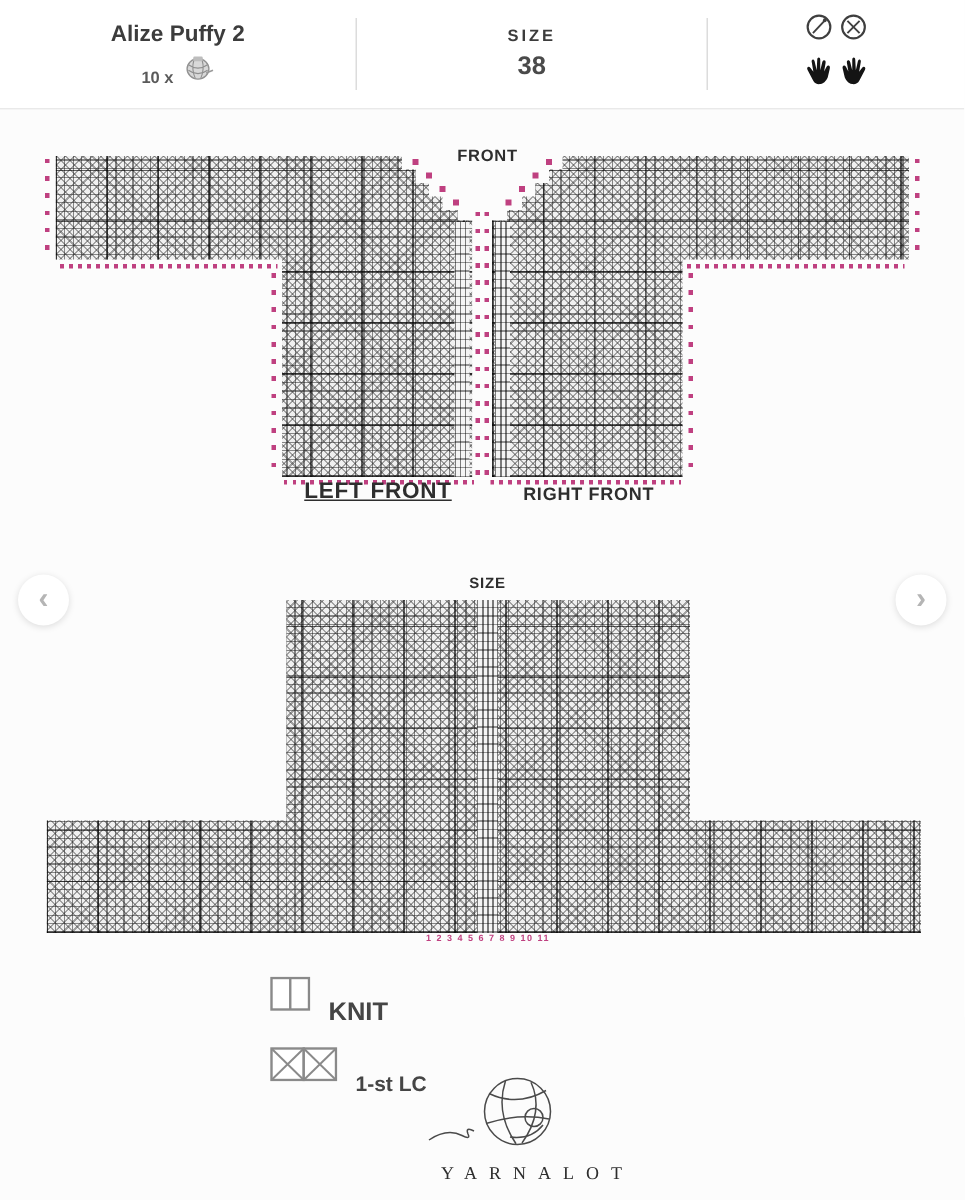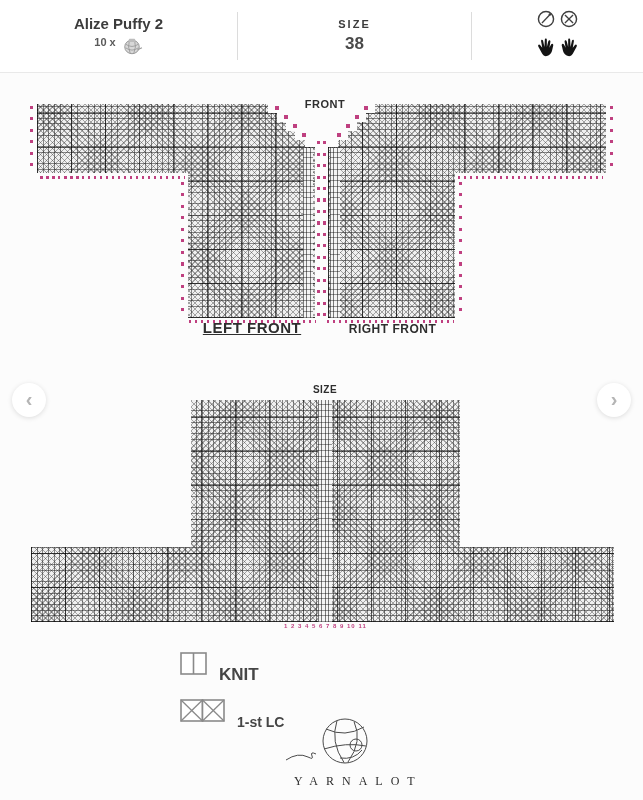--- a/index.html
+++ b/index.html
@@ -13,21 +13,21 @@
     position:absolute; left:0; top:0; width:643px; height:73px;
     background:#ffffff; border-bottom:1px solid #e9e9e9;
     display:flex; align-items:stretch;
   }
   .topbar .col { display:flex; flex-direction:column; align-items:center; justify-content:center; gap:4px; }
   .col-yarn { width:237px; }
   .col-size { width:233px; }
   .col-care { flex:1; }
   .vdiv { width:1px; background:#dcdcdc; margin:12px 0; }
   .yarn-name { font-size:15px; font-weight:bold; color:#3c3c3c; }
-  .yarn-qty { display:flex; align-items:flex-start; gap:5px; font-size:11px; color:#5a5a5a; font-weight:bold; }
+  .yarn-qty { display:flex; align-items:flex-end; gap:5px; font-size:11px; color:#5a5a5a; font-weight:bold; }
   .size-label { font-size:11px; font-weight:bold; letter-spacing:2px; color:#3c3c3c; }
   .size-value { font-size:17px; font-weight:bold; color:#4a4a4a; }
   .care-circles { display:flex; gap:5px; }
   .care-hands { display:flex; gap:3px; margin-top:1px; }
   
   .fabric {
     position:absolute;
     background-color:#f0f0f0;
     background-image:
       repeating-linear-gradient(0deg,  rgba(0,0,0,.62) 0, rgba(0,0,0,.62) 1px, transparent 1px, transparent 34px),

